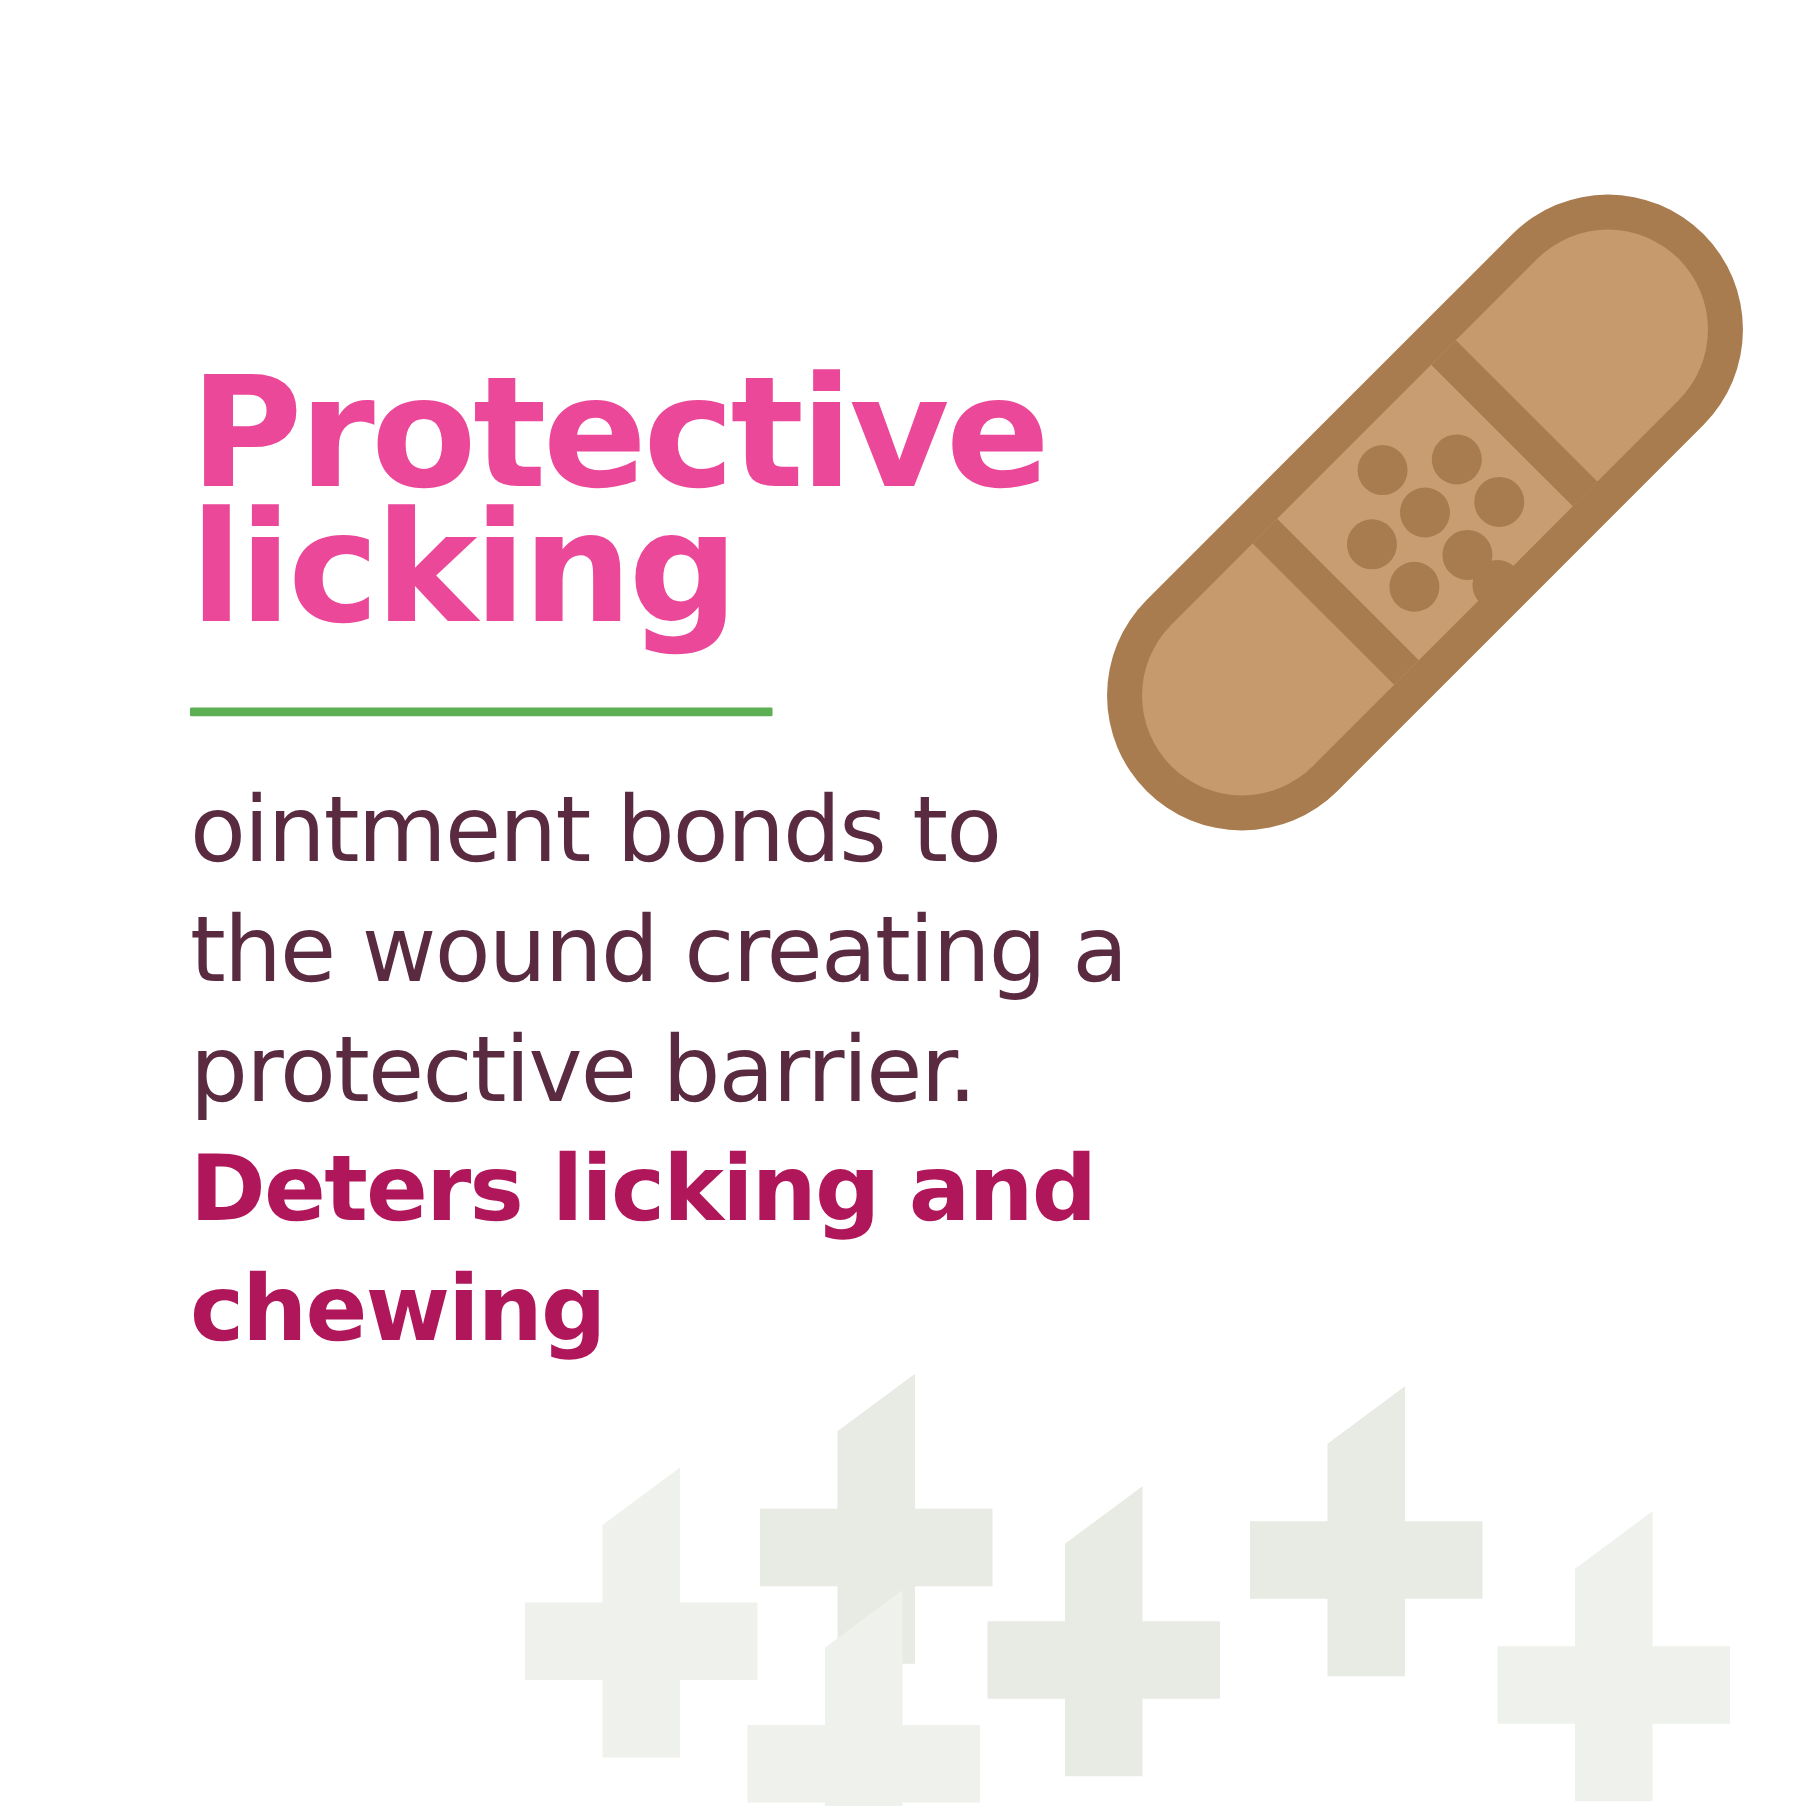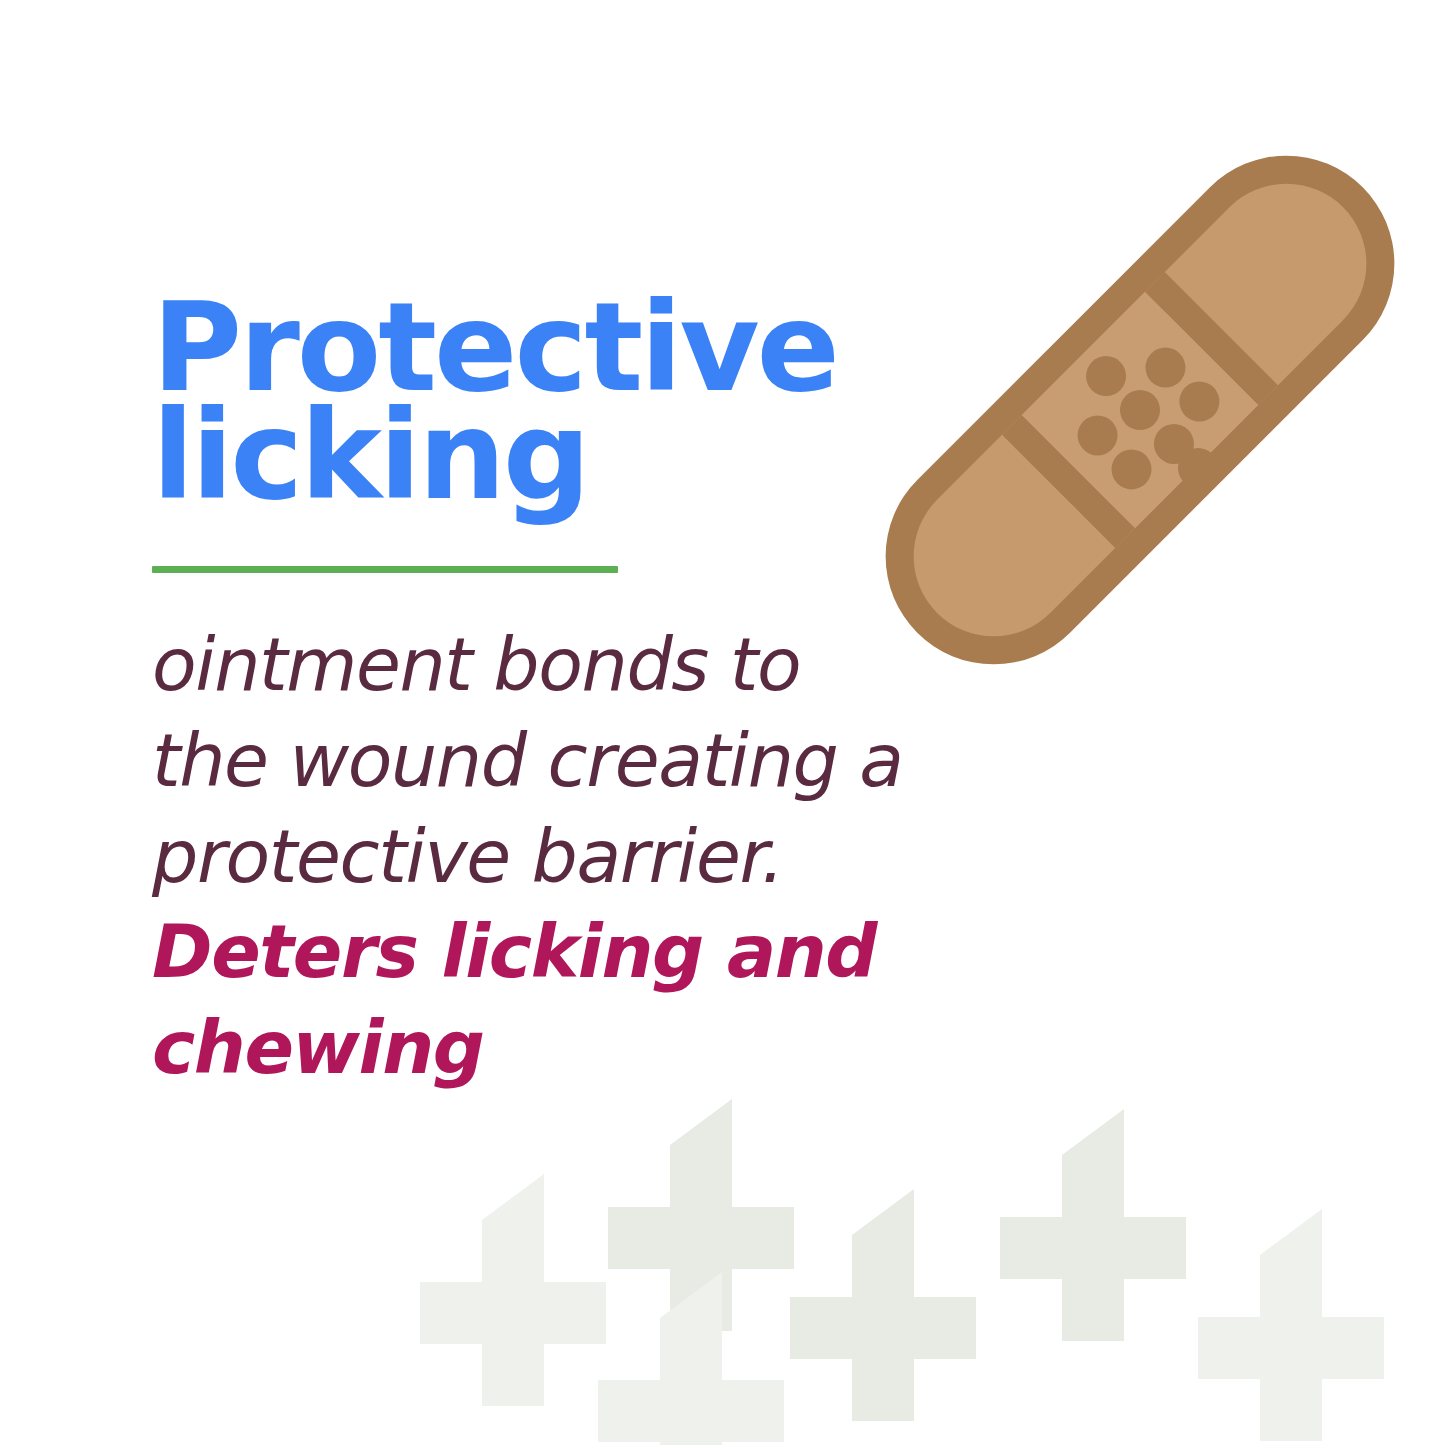--- a/index.html
+++ b/index.html
@@ -40,21 +40,21 @@
 
   
   #text-block {
     position: absolute;
     left: 152px;
     top: 294px;
     width: 790px;
   }
   #headline {
     margin: 0;
-    color: #3b82f6;
+    color: #ec4899;
     font-family: "DejaVu Sans", sans-serif;
     font-size: 123px;
     font-weight: bold;
     line-height: 0.88;
     letter-spacing: -3px;
   }
   #headline .hl-line {
     display: block;
   }
   #divider {
@@ -67,21 +67,20 @@
   #body-copy {
     margin: 0;
     padding-top: 44px;
     color: #5a2a40;
     font-family: "DejaVu Sans", sans-serif;
     font-size: 73px;
     font-weight: normal;
     line-height: 1.31;
     letter-spacing: -1.4px;
     width: 770px;
-    font-style: italic;
   }
   #body-copy .emphasis {
     color: #b0175a;
     font-weight: bold;
   }
 </style>
 </head>
 <body>
 
 <div id="stage">

